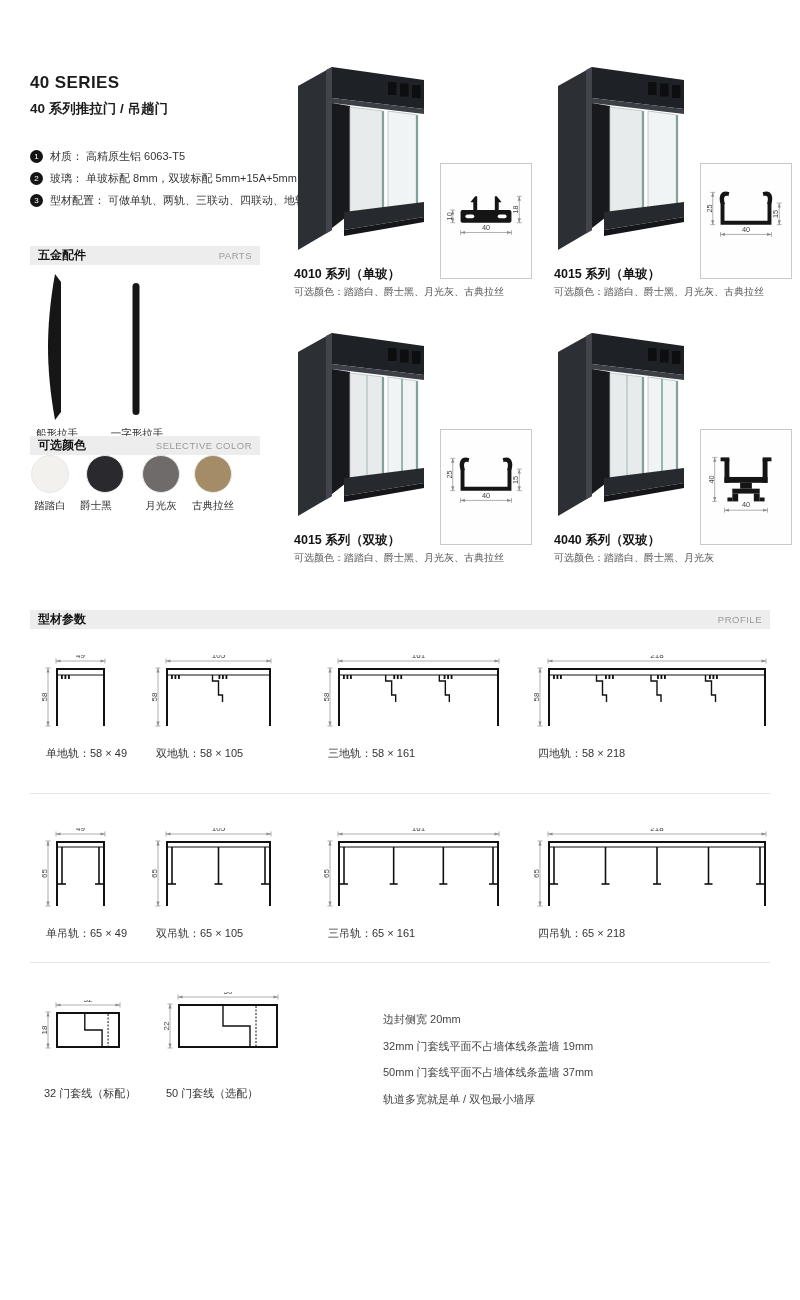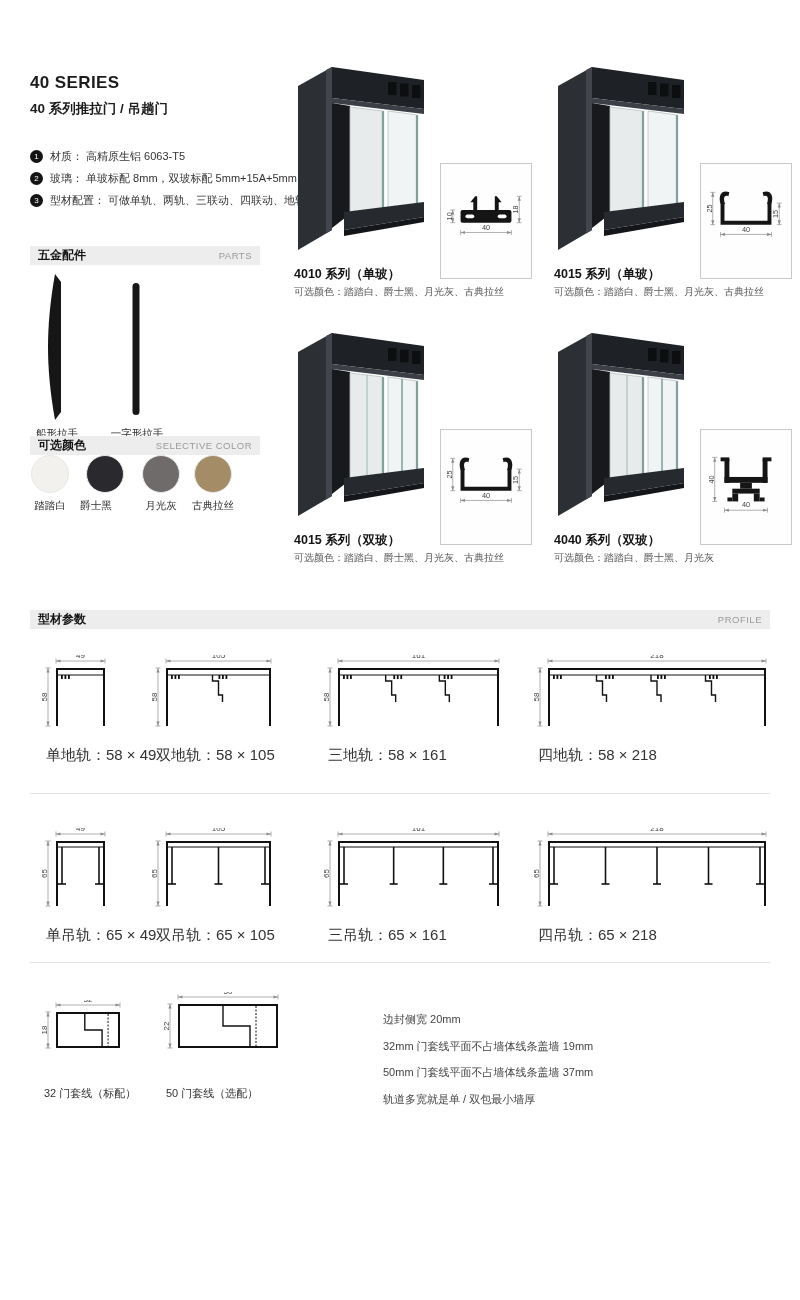--- a/index.html
+++ b/index.html
@@ -24,21 +24,21 @@
   
   .product{position:absolute;width:252px;height:252px}
   .door{position:absolute;left:0;top:0;width:140px;height:192px}
   .mini{position:absolute;left:148px;top:103px;width:92px;height:116px;border:1px solid #c9c9c9;background:#fefefe}
   .mini svg{width:90px;height:90px;display:block}
   .ptitle{position:absolute;left:2px;top:206px;font-size:12.5px;font-weight:700;color:#141414}
   .pcolors{position:absolute;left:2px;top:225px;font-size:10px;color:#555}
   
   .track{position:absolute}
   .track svg{display:block}
-  .tcap{font-size:15px;color:#333;margin-top:12px;margin-left:8px;white-space:nowrap}
+  .tcap{font-size:11px;color:#333;margin-top:12px;margin-left:8px;white-space:nowrap}
   .ccap{font-size:11px;color:#333;margin-top:30px;margin-left:4px;white-space:nowrap}
   .hr{position:absolute;left:30px;width:740px;border-top:1px solid #e4e4e4}
   .notes{position:absolute;left:383px;top:1006px;font-size:11px;color:#444;line-height:26.5px}
 </style>
 </head>
 <body>
 
 <div class="abs" style="left:30px;top:72px">
   <div class="t-en">40 SERIES</div>
   <div class="t-cn">40 系列推拉门 / 吊趟门</div>

